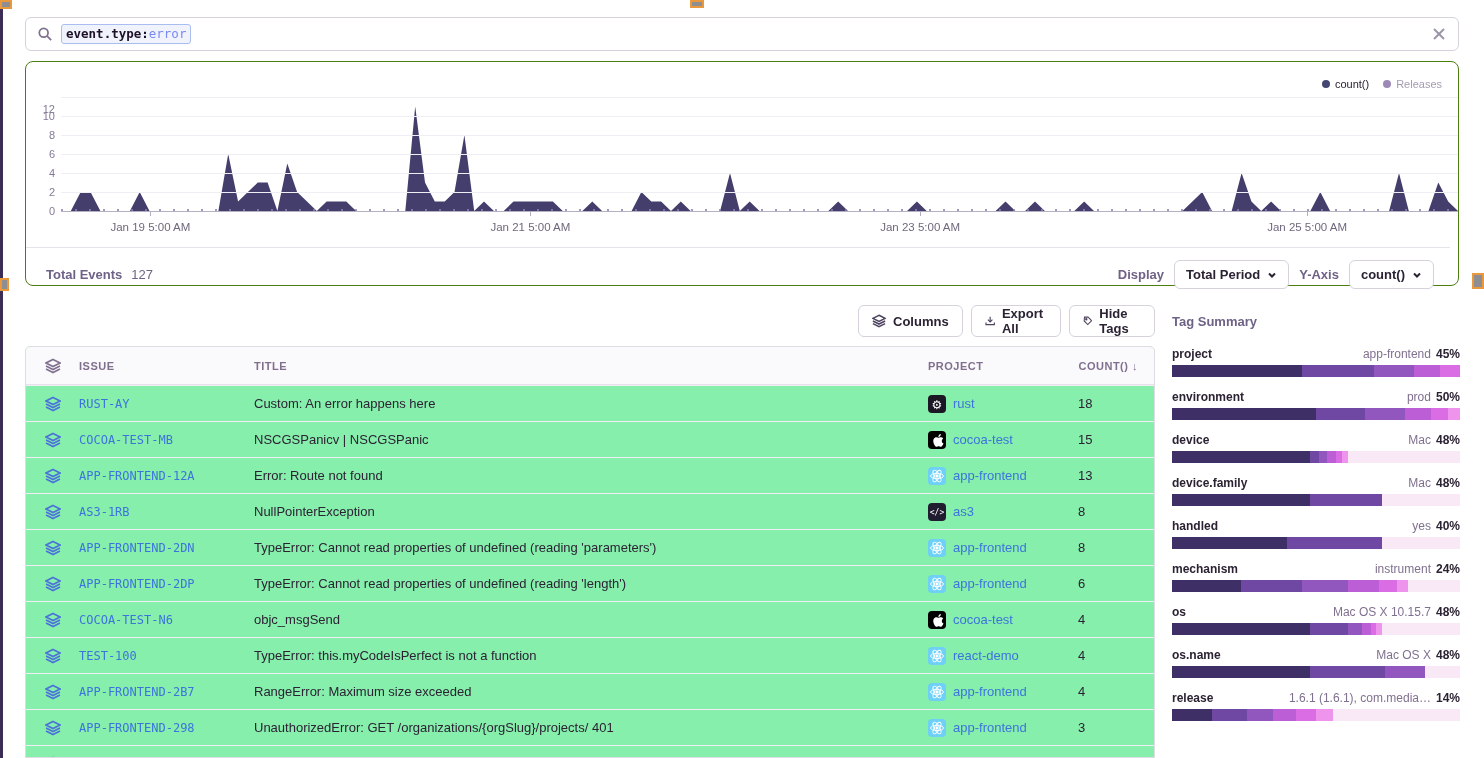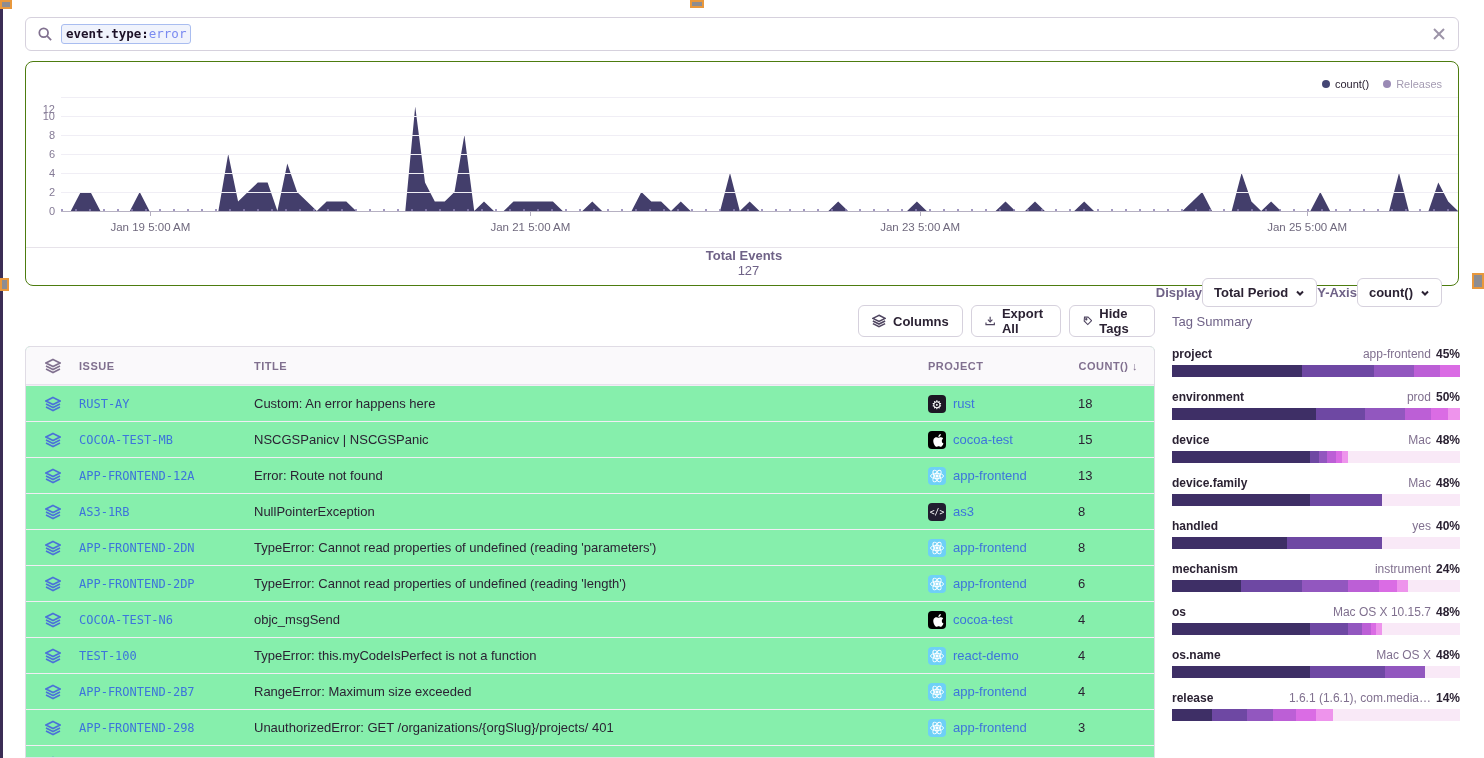--- a/index.html
+++ b/index.html
@@ -31,25 +31,25 @@
   .y-labels { position:absolute; left:0; top:35px; width:29px; height:114px; }
   .y-label { position:absolute; right:0; width:29px; text-align:right; font-size:11px; color:#847a95; transform:translateY(-6px); }
   .chart-plot { position:absolute; left:35px; top:35px; width:1397px; height:114px; }
   .gridline { position:absolute; left:0; width:100%; height:1px; background:#f0eef5; }
   .baseline { position:absolute; left:0; top:114px; width:100%; height:1px; background:#b6b1c2; }
   .release-dots { position:absolute; left:0; top:112px; width:100%; height:2px; opacity:.8;
     background:repeating-linear-gradient(90deg,#8b7fb2 0 2px,transparent 2px 14px); }
   .area-svg { position:absolute; left:0; top:0; width:100%; height:114px; }
   .x-tick-mark { position:absolute; top:115px; width:1px; height:4px; background:#b4aec0; }
   .x-label { position:absolute; top:124px; transform:translateX(-50%); font-size:11.5px; color:#6f687d; white-space:nowrap; }
-  .chart-footer { position:absolute; left:0; right:0; bottom:0; height:38px; border-top:1px solid #e7e3ea;
-    display:flex; align-items:center; padding:0 16px 0 20px;flex-direction:column; }
+  .chart-footer { position:absolute; left:0; right:8px; bottom:0; height:38px; border-top:1px solid #e7e3ea;
+    display:flex; align-items:center; padding:16px 16px 0 20px; }
   .total-label { font-size:13px; font-weight:bold; color:#6F6287; }
   .total-value { font-size:13px; color:#6F6287; margin-left:9px; }
-  .footer-right { margin-left:auto; display:flex; align-items:center; }
+  .footer-right { margin-left:auto; display:flex; align-items:center; gap:10px; }
   .ctl-label { font-size:13px; font-weight:bold; color:#6F6287; }
   .select-btn { height:29px; border:1px solid #d6d1dd; border-radius:6px; background:#fff;
     display:flex; align-items:center; gap:7px; padding:0 11px; font-size:13px; font-weight:bold;
     color:#2B2233; cursor:pointer; }
   .chev { width:10px; height:10px; stroke:#2B2233; stroke-width:2; fill:none; }
 
   
   .results-heading { position:absolute; left:25px; top:314px; font-size:14px; font-weight:bold; color:#3E3446;margin-top:44px; }
   .toolbar { position:absolute; top:305px; left:858px; width:297px; display:flex; gap:8px; justify-content:flex-end; }
   .tool-btn { height:32px; border:1px solid #d6d1dd; border-radius:6px; background:#fff;
@@ -67,21 +67,21 @@
   .stack-icon { width:16px; height:16px; }
   .issue-link { font-family:"DejaVu Sans Mono","Liberation Mono",monospace; font-size:12px; color:#3D74DB; cursor:pointer; }
   .title-cell { font-size:13px; color:#2B2233; white-space:nowrap; overflow:hidden; }
   .proj-cell { display:flex; align-items:center; gap:7px; }
   .proj-badge { width:18px; height:18px; border-radius:4px; display:flex; align-items:center; justify-content:center; flex:0 0 auto; }
   .proj-link { font-size:13px; color:#3D74DB; cursor:pointer; }
   .count-cell { text-align:left; padding-right:16px; font-size:13px; color:#2B2233; }
 
   
   .tag-panel { position:absolute; left:1172px; top:314px; width:288px; }
-  .tag-heading { font-size:13px; font-weight:normal; color:#6F6287; margin-bottom:18px; }
+  .tag-heading { font-size:13px; font-weight:bold; color:#6F6287; margin-bottom:18px; }
   .tag-row { margin-bottom:13px; }
   .tag-row-top { display:flex; align-items:baseline; margin-bottom:4px; }
   .tag-name { font-size:12px; font-weight:bold; color:#2B2233; }
   .tag-val { margin-left:auto; font-size:12px; color:#80708F; white-space:nowrap; }
   .tag-pct { font-size:12px; font-weight:bold; color:#2B2233; margin-left:5px; }
   .tag-bar { display:flex; height:12px; width:100%; overflow:hidden; cursor:pointer; }
   .tag-seg { height:100%; }
 </style>
 </head>
 <body>

